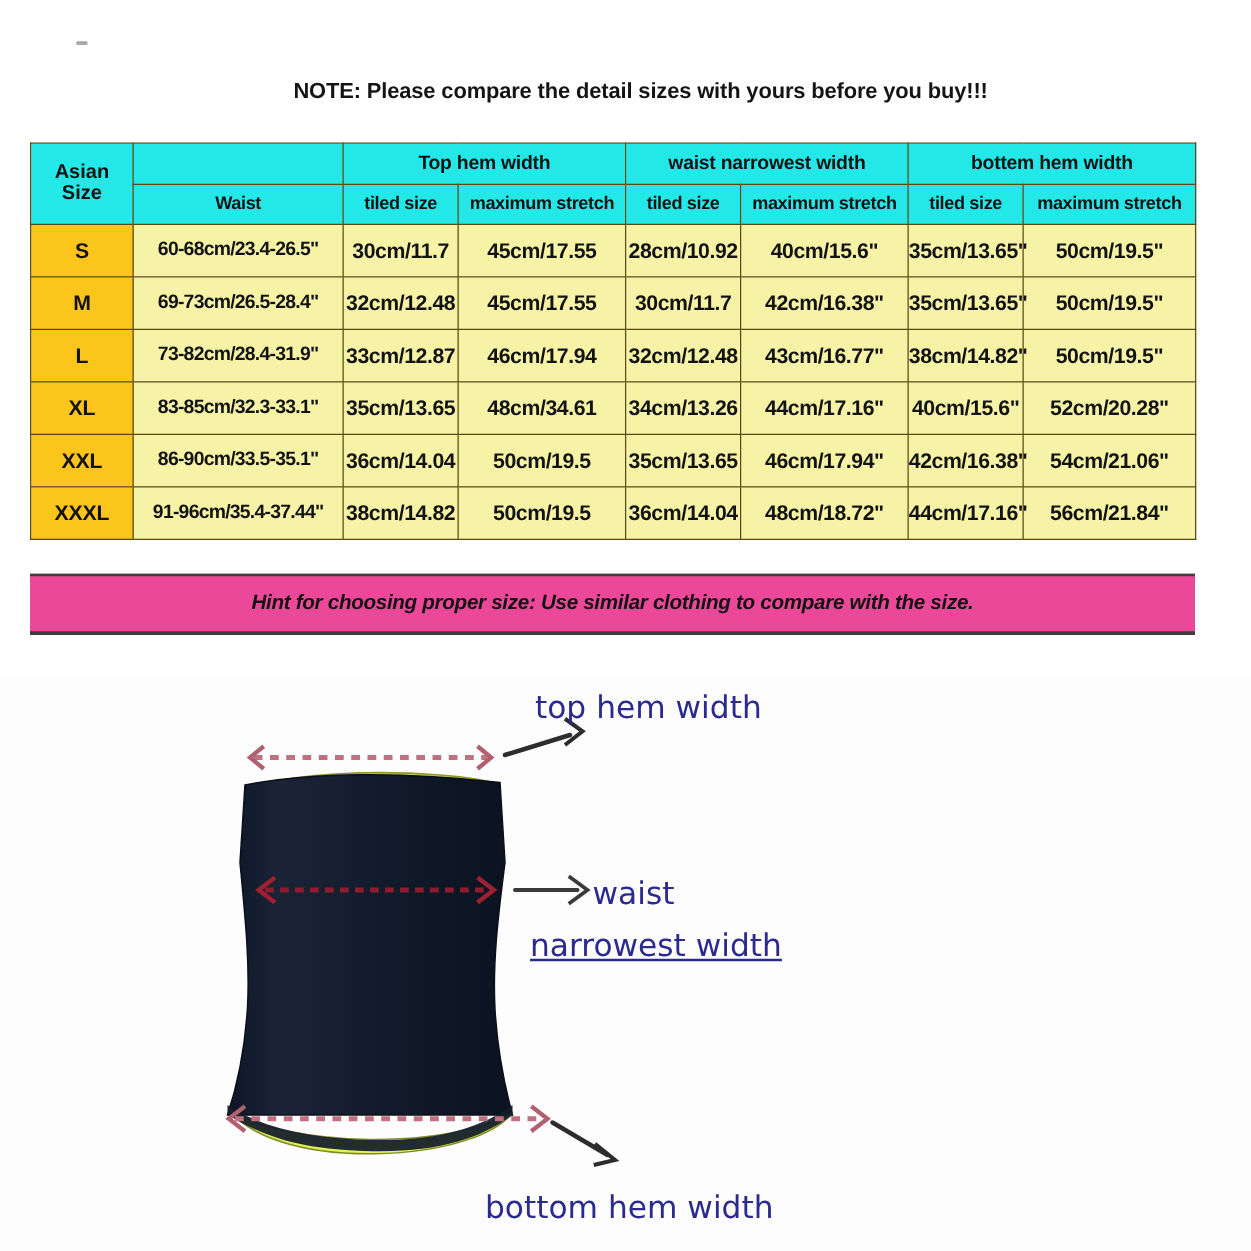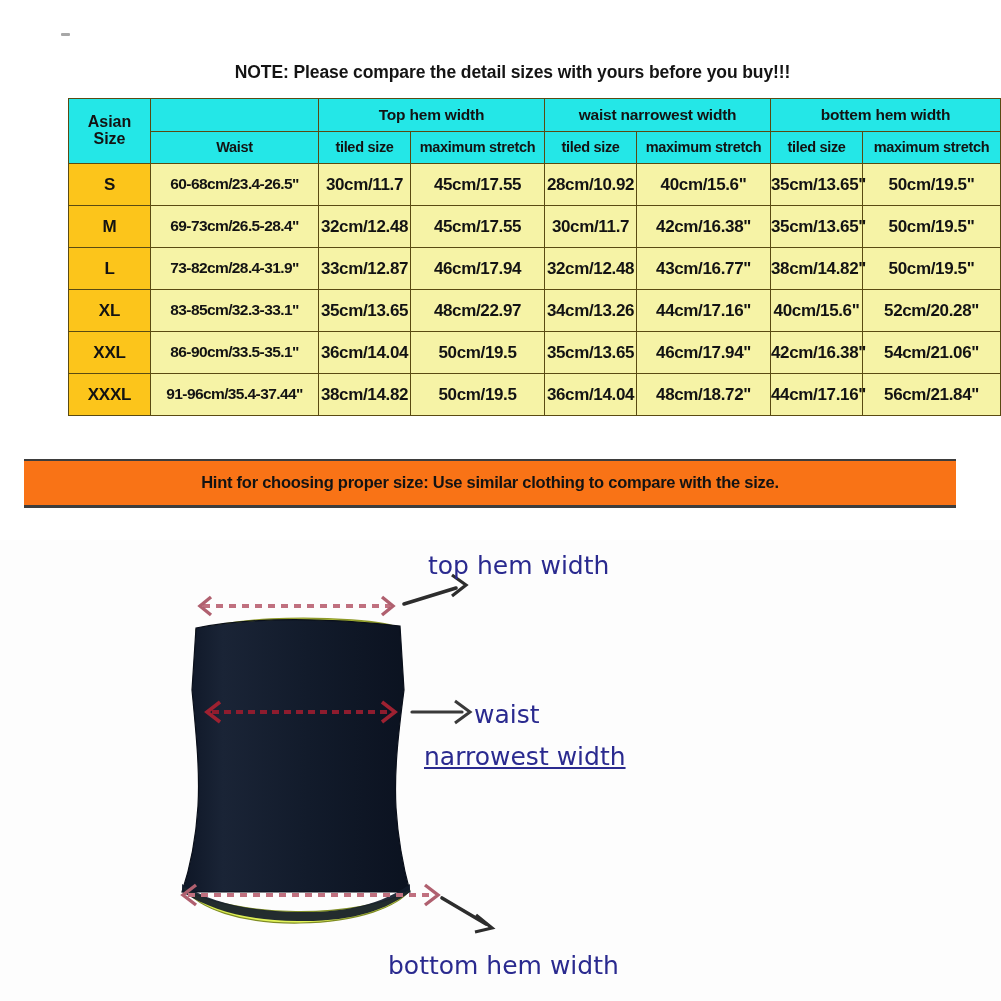--- a/index.html
+++ b/index.html
@@ -35,23 +35,22 @@
     font-weight: bold;
     color: #141414;
     letter-spacing: -0.1px;
     white-space: nowrap;
   }
 
   
   .table-wrap {
     position: absolute;
     left: 24px;
-    top: 98px;
+    top: 114px;
     width: 932px;
-    margin-left: 44px;
   }
   table.size-table {
     border-collapse: collapse;
     width: 932px;
     table-layout: fixed;
   }
   table.size-table td, table.size-table th {
     border: 1px solid #5a4a12;
     padding: 0;
     text-align: center;
@@ -103,23 +102,24 @@
   col.c-b-max   { width: 138px; }
 
   
   .hint-box {
     position: absolute;
     left: 24px;
     top: 459px;
     width: 932px;
     border-top: 2px solid #3d3d3d;
     border-bottom: 3px solid #3d3d3d;
-    background: #f97316;
+    background: #ec4899;
     padding: 8px 0 9px 0;
     box-sizing: border-box;
+    font-style: italic;
   }
   .hint-line {
     text-align: center;
     font-size: 16.5px;
     font-weight: bold;
     color: #131313;
     letter-spacing: -0.25px;
     line-height: 1.62;
     white-space: nowrap;
   }
@@ -215,21 +215,21 @@
         <td class="cell">46cm/17.94</td>
         <td class="cell">32cm/12.48</td>
         <td class="cell">43cm/16.77"</td>
         <td class="cell">38cm/14.82"</td>
         <td class="cell">50cm/19.5"</td>
       </tr>
       <tr>
         <td class="sz">XL</td>
         <td class="cell waist-cell">83-85cm/32.3-33.1"</td>
         <td class="cell">35cm/13.65</td>
-        <td class="cell">48cm/22.97</td>
+        <td class="cell">48cm/34.61</td>
         <td class="cell">34cm/13.26</td>
         <td class="cell">44cm/17.16"</td>
         <td class="cell">40cm/15.6"</td>
         <td class="cell">52cm/20.28"</td>
       </tr>
       <tr>
         <td class="sz">XXL</td>
         <td class="cell waist-cell">86-90cm/33.5-35.1"</td>
         <td class="cell">36cm/14.04</td>
         <td class="cell">50cm/19.5</td>

